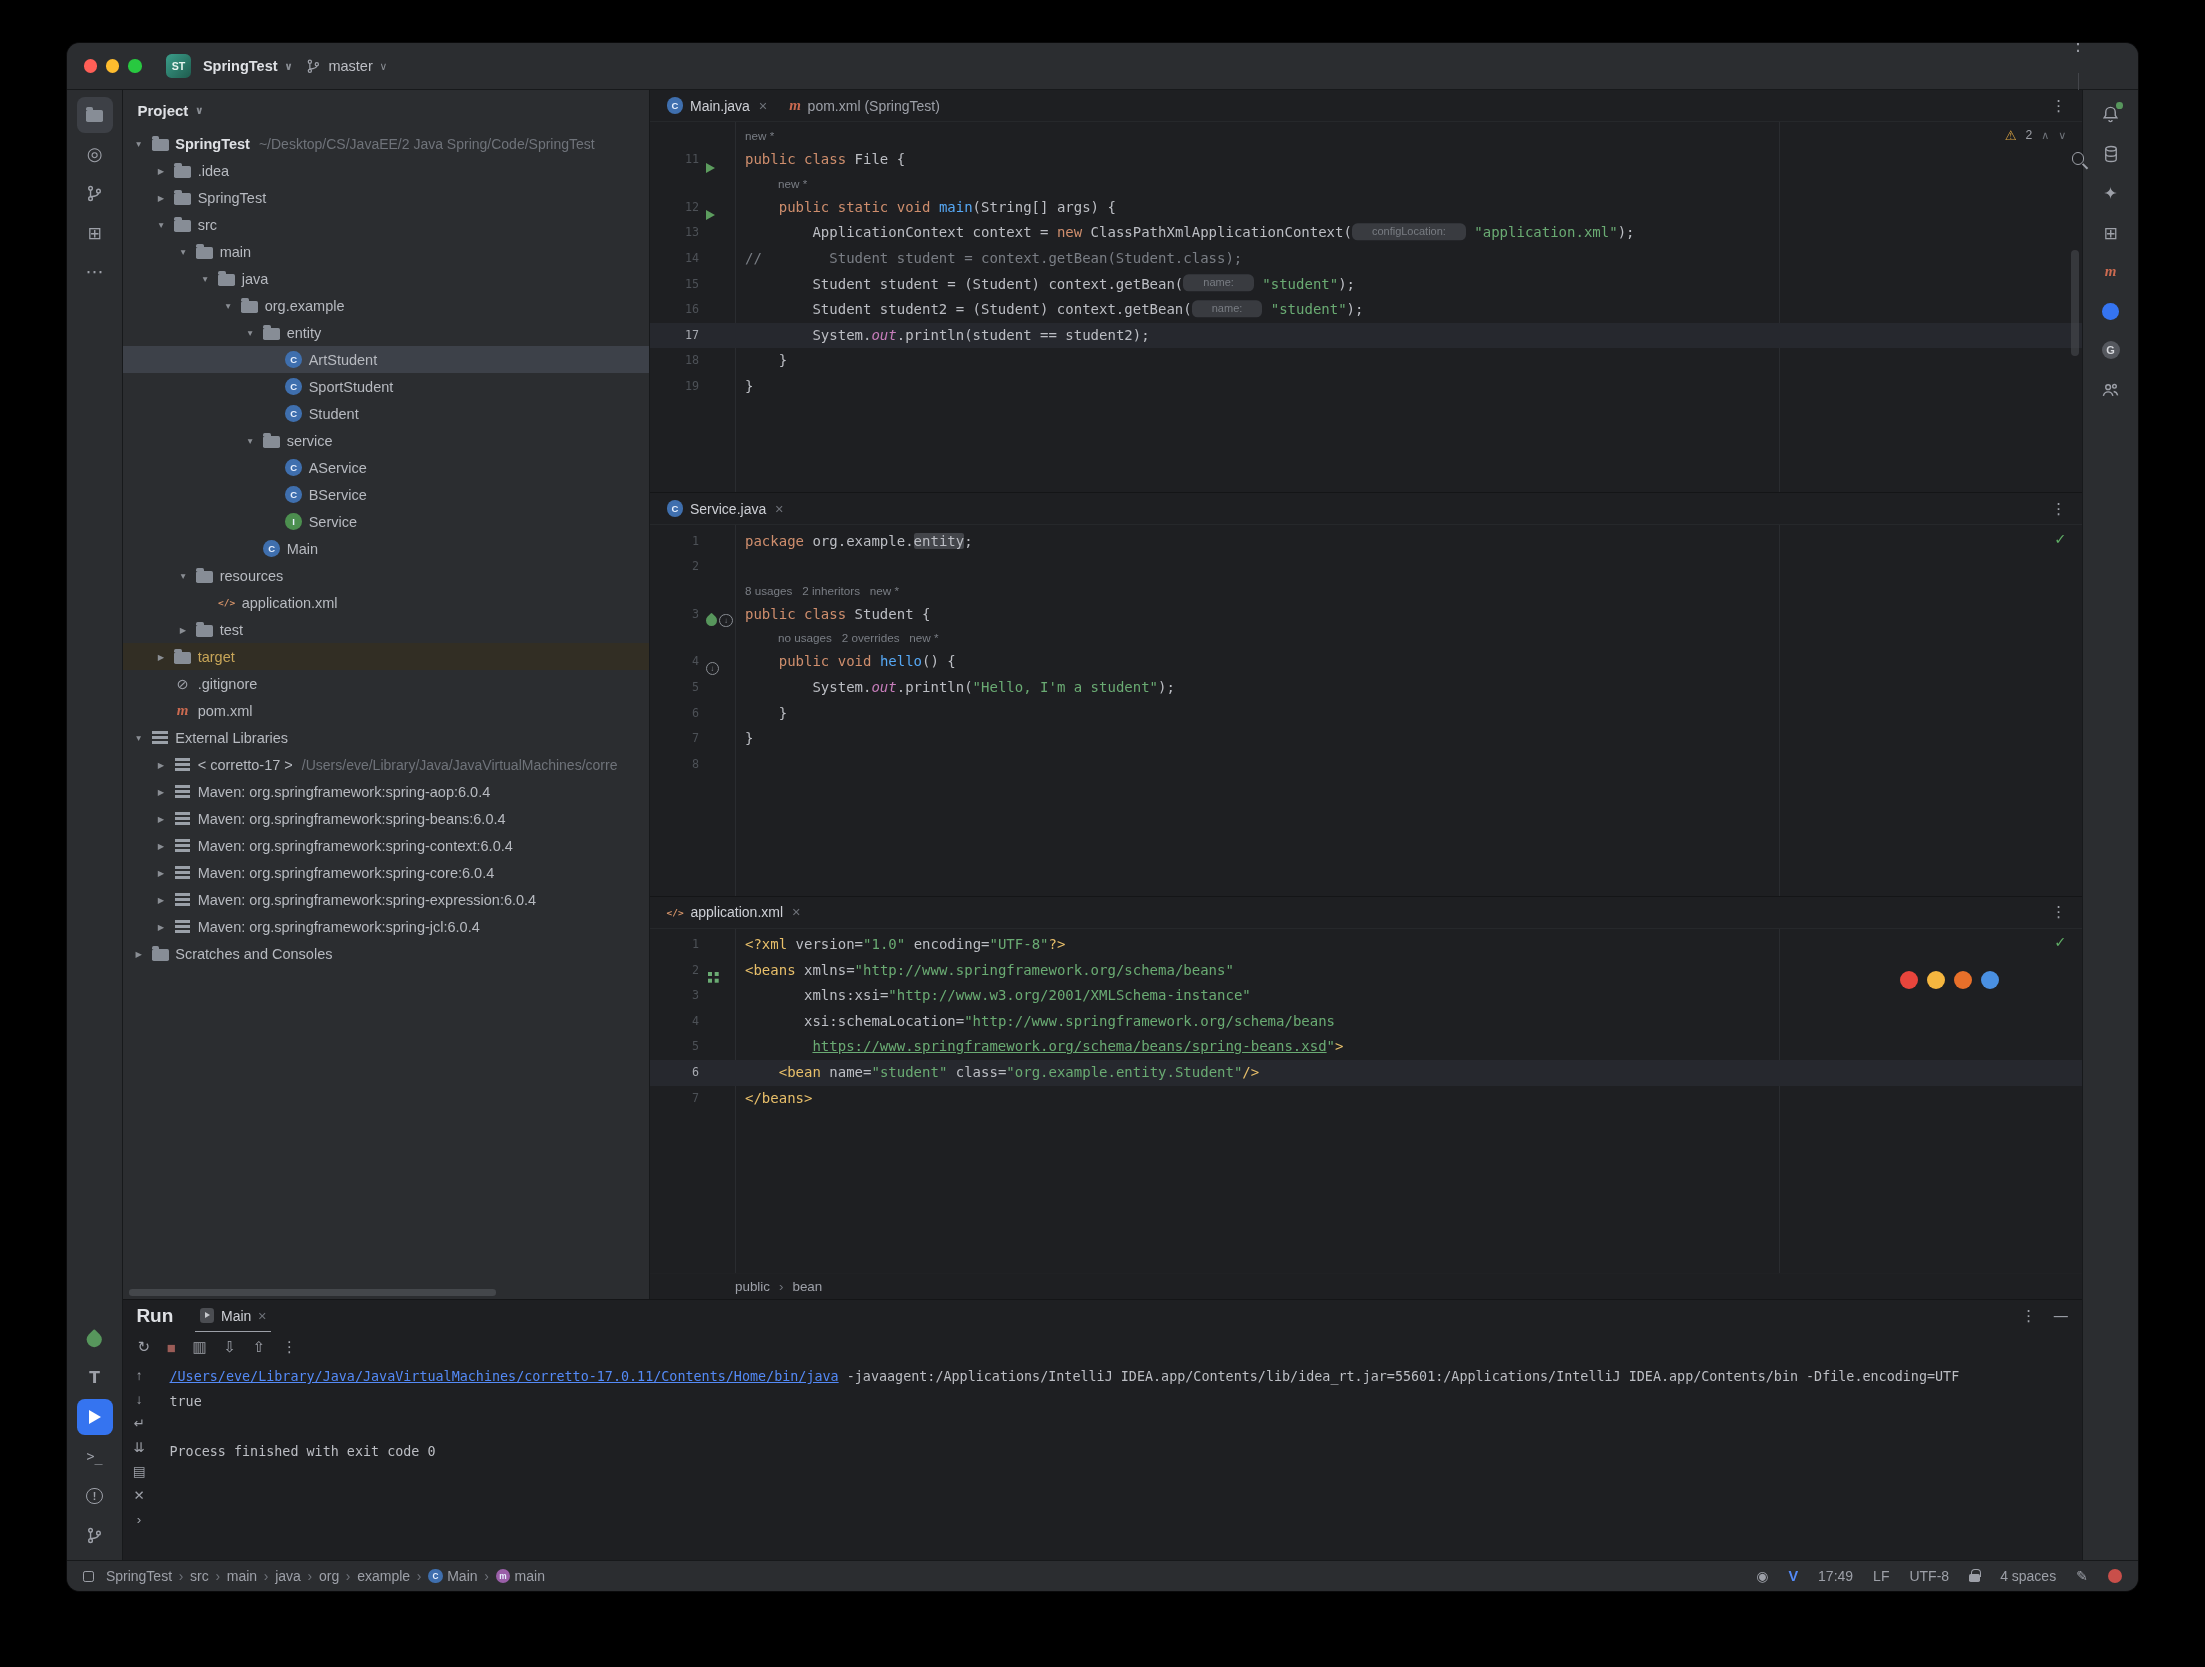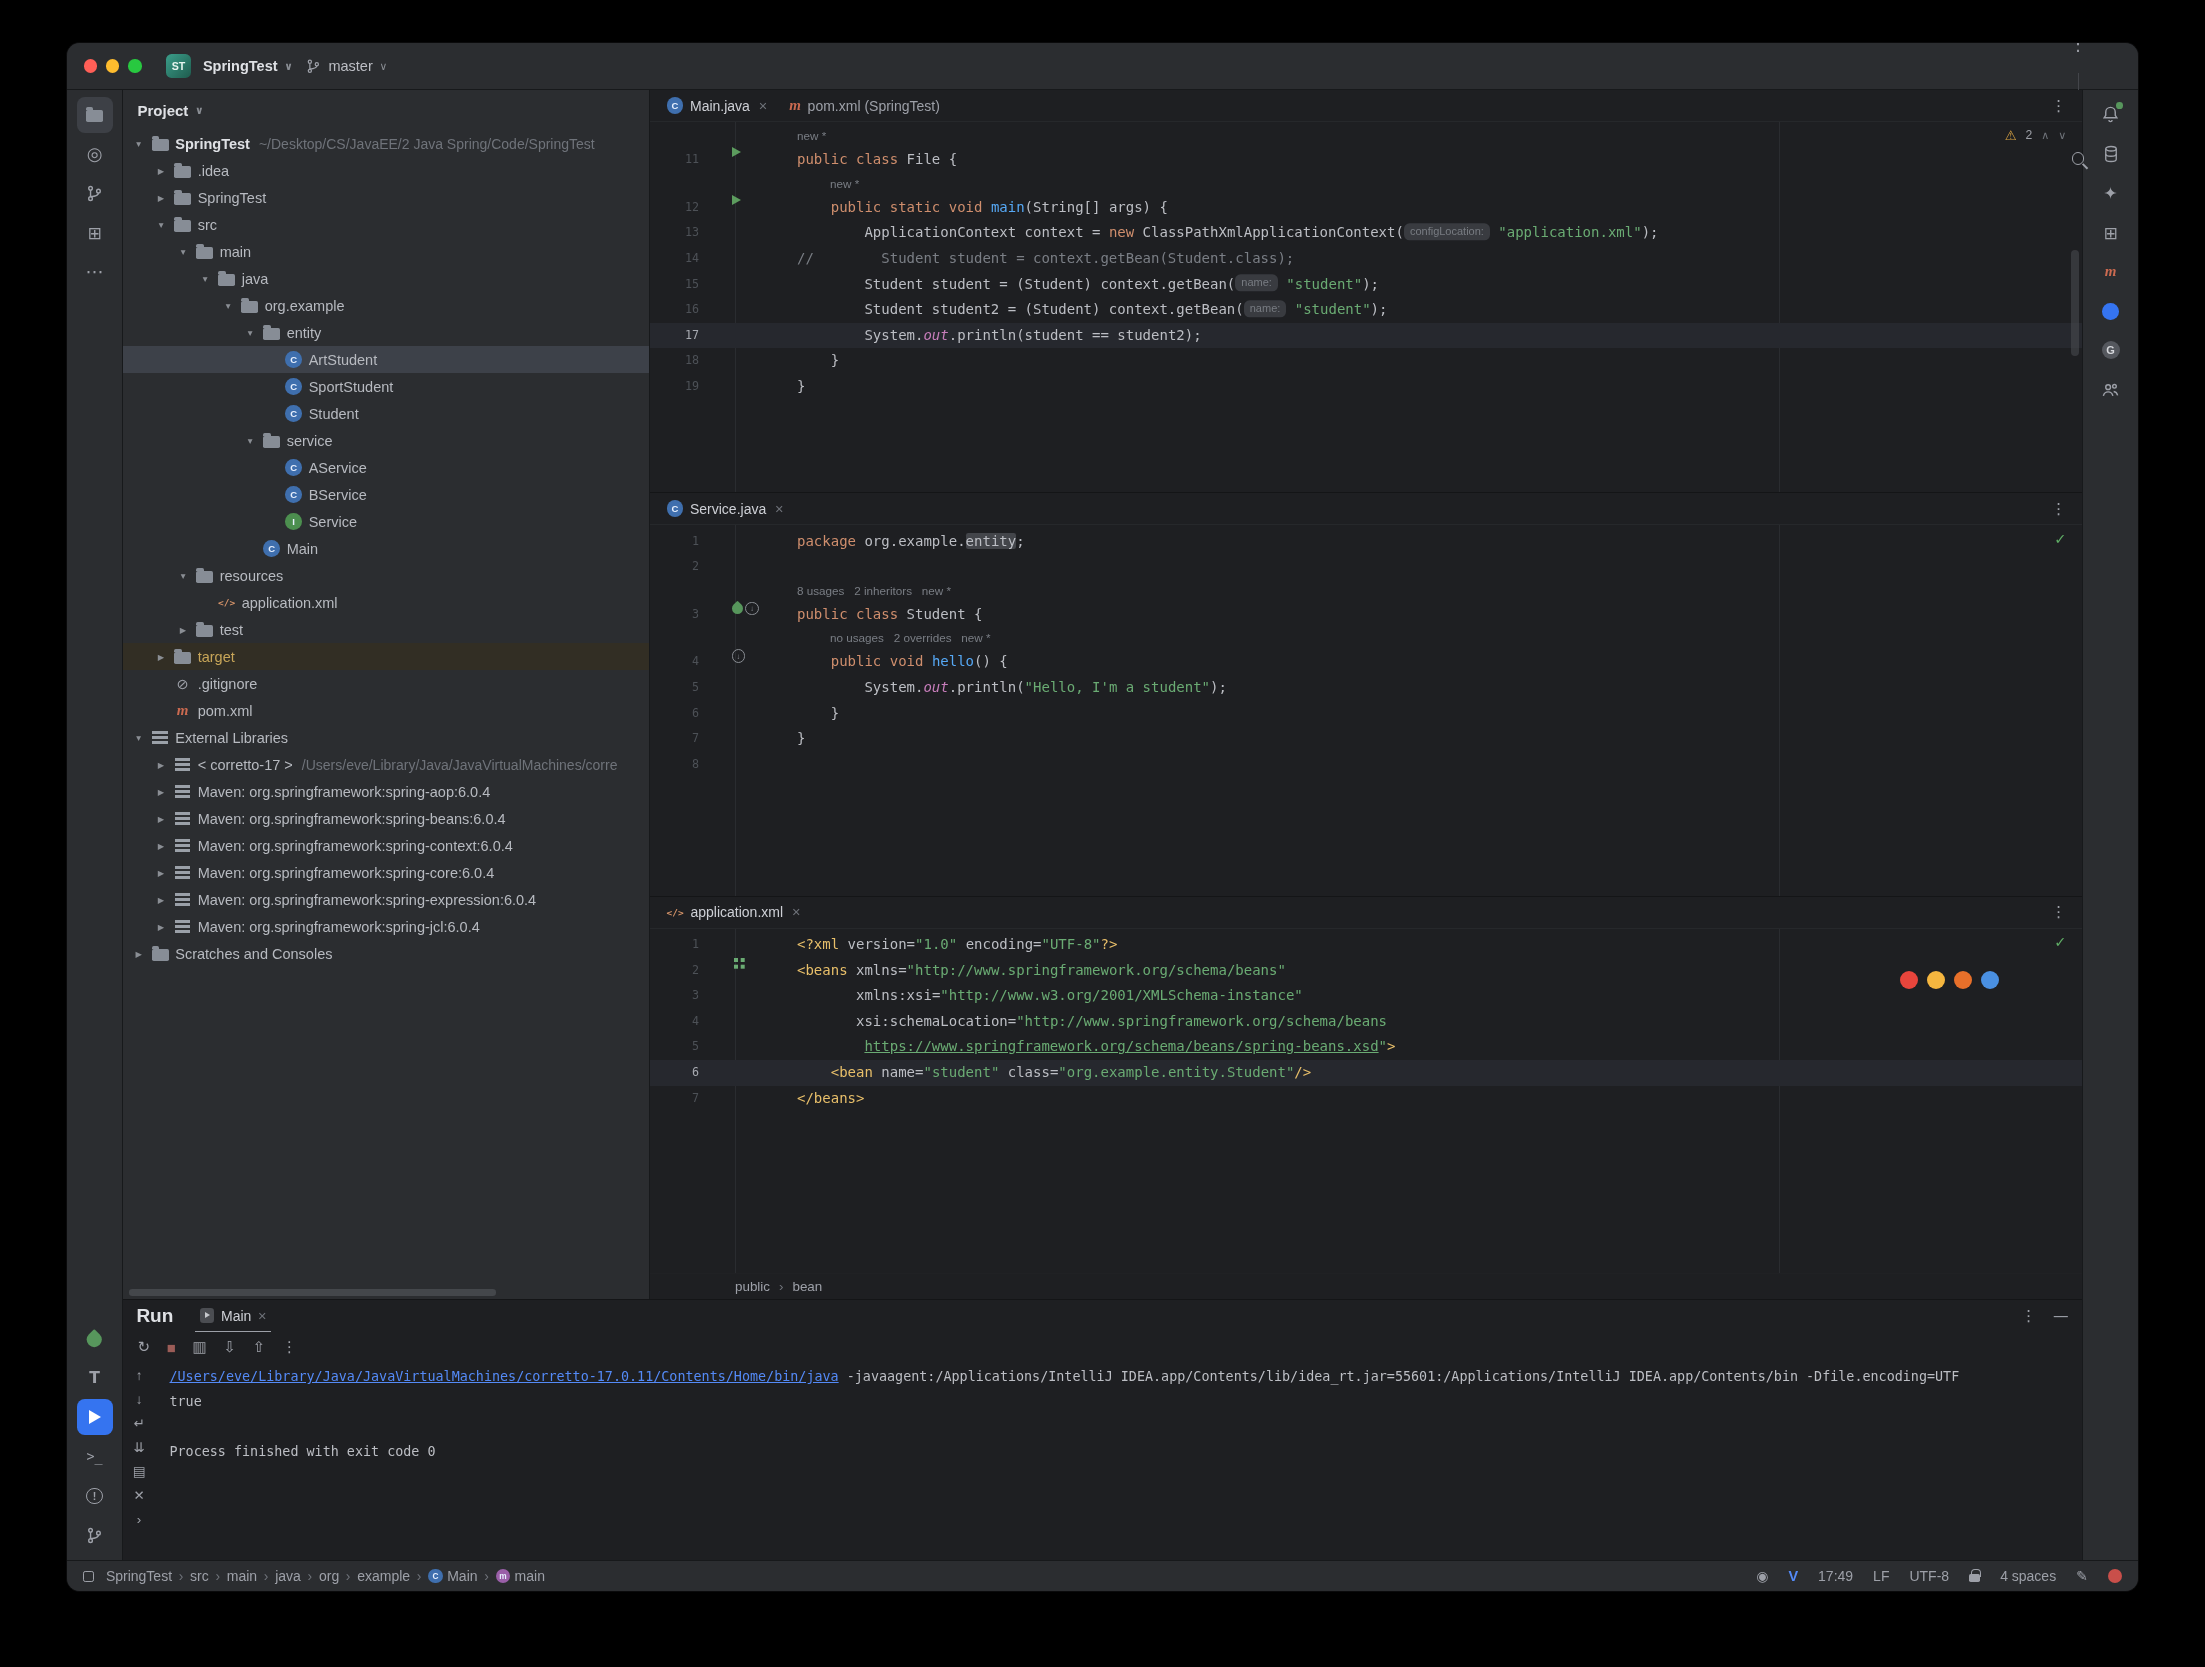--- a/index.html
+++ b/index.html
@@ -99,39 +99,39 @@
             border-bottom:0.6px solid #26282b; font-size:14px; color:#9da0a8; }
   .tab { display:flex; align-items:center; gap:6.7px; padding:0 11px; height:100%; }
   .tab.active { color:#ced0d6; }
   .tab .close { color:#6f737a; font-size:14.5px; margin-left:2.2px; }
   .tab-more { margin-left:auto; padding-right:10px; color:#9da0a8; font-size:15.6px; }
   .tabicon { display:inline-flex; align-items:center; }
 
   .codewrap { flex:1; position:relative; overflow:hidden; padding-top:3.3px; }
   .guide { position:absolute; left:1129px; top:0; bottom:0; width:0.6px; background:#2a2c30; }
   .gutline { position:absolute; left:85px; top:0; bottom:0; width:0.6px; background:#2a2c30; }
-  .crow { display:flex; align-items:flex-start; height:25.6px; position:relative;gap:26px; }
+  .crow { display:flex; align-items:flex-end; height:25.6px; position:relative; }
   .crow.cur { background:#26282e; }
   .crow.ann { height:22px; }
   .ln { width:49px; flex:none; text-align:right; color:#4d5157; font-size:11.7px; line-height:25.6px;
         font-family:"DejaVu Sans Mono",monospace; }
   .crow.cur .ln { color:#a7aab1; }
   .gut { width:36px; flex:none; display:flex; align-items:center; padding-left:6.7px; gap:2.8px; }
   .codeln { flex:1; white-space:pre; font-size:14px; line-height:25.6px; padding-left:10px;
             color:#bcbec4; font-family:"DejaVu Sans Mono",monospace; overflow:hidden; }
   .anntext { font-family:"Liberation Sans",sans-serif; font-size:11.7px; color:#7a7e85;
              line-height:22px; white-space:pre; }
 
   .tk-kw{color:#cf8e6d} .tk-t{color:#bcbec4} .tk-str{color:#6aab73}
   .tk-strl{color:#6aab73; text-decoration:underline}
   .tk-cmt{color:#7a7e85} .tk-fn{color:#56a8f5} .tk-fld{color:#c77dbb;font-style:italic}
   .tk-tag{color:#e8bf6a} .tk-attr{color:#bcbec4}
   .tk-hl{background:#43454a;border-radius:2.2px}
   .tk-hint{display:inline-block;background:#393b40;color:#787c82;font-size:11px;line-height:16.7px;
-           padding:0 6px;border-radius:5.6px;font-family:"Liberation Sans",sans-serif;
+           padding:0 20px;border-radius:5.6px;font-family:"Liberation Sans",sans-serif;
            vertical-align:middle;transform:translateY(-1.7px)}
   .tk-link{color:#548af7;text-decoration:underline}
 
   .g-run { width:0; height:0; border-left:9px solid #5c9c5e;
            border-top:5.6px solid transparent; border-bottom:5.6px solid transparent; }
   .g-leaf { width:11px; height:11px; background:#57965c; border-radius:1.1px 50% 50% 50%;
             transform:rotate(45deg); display:inline-block; }
   .g-ring { width:13.4px; height:13.4px; border:1.1px solid #8a8e94; border-radius:50%; color:#8a8e94;
             font-size:7.8px; display:inline-flex; align-items:center; justify-content:center; }
   .g-grid { width:4.5px; height:4.5px; background:#6aab73; margin:0 7.8px 6.7px 2.2px;

